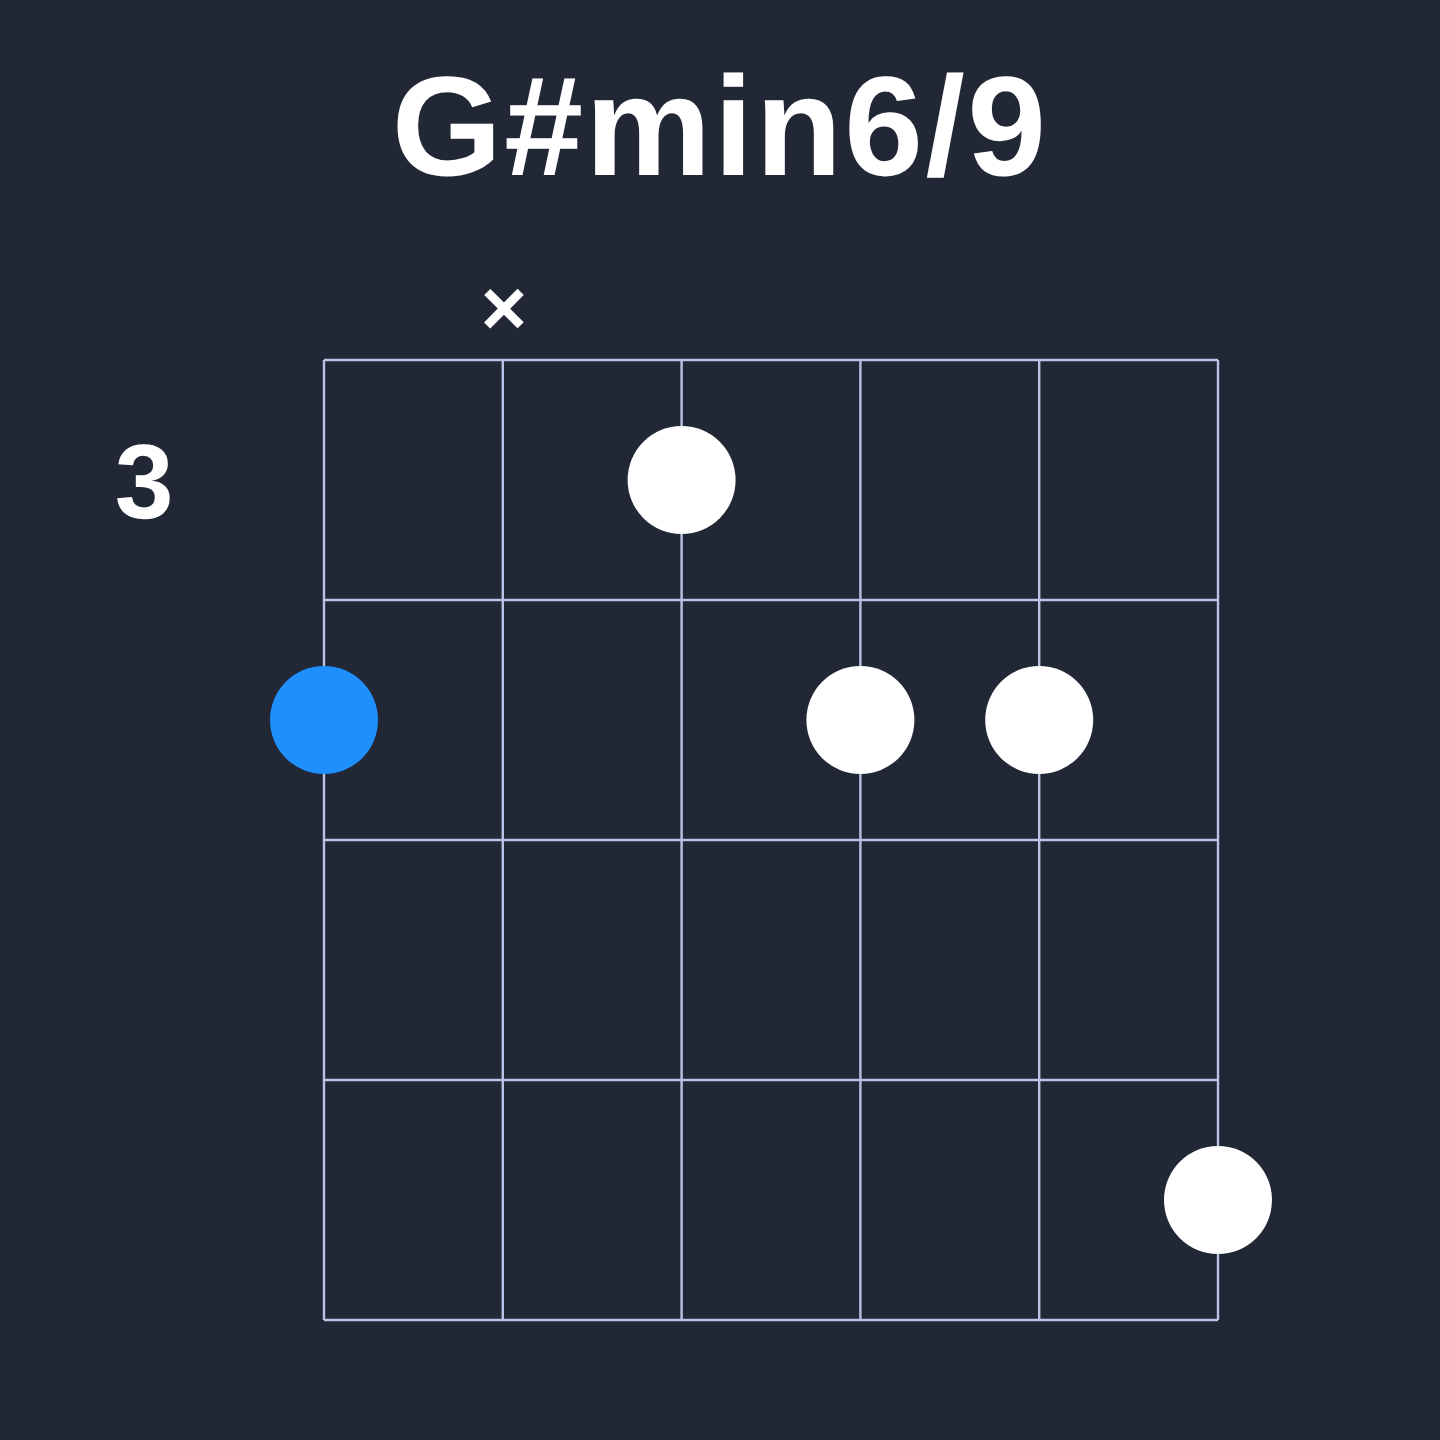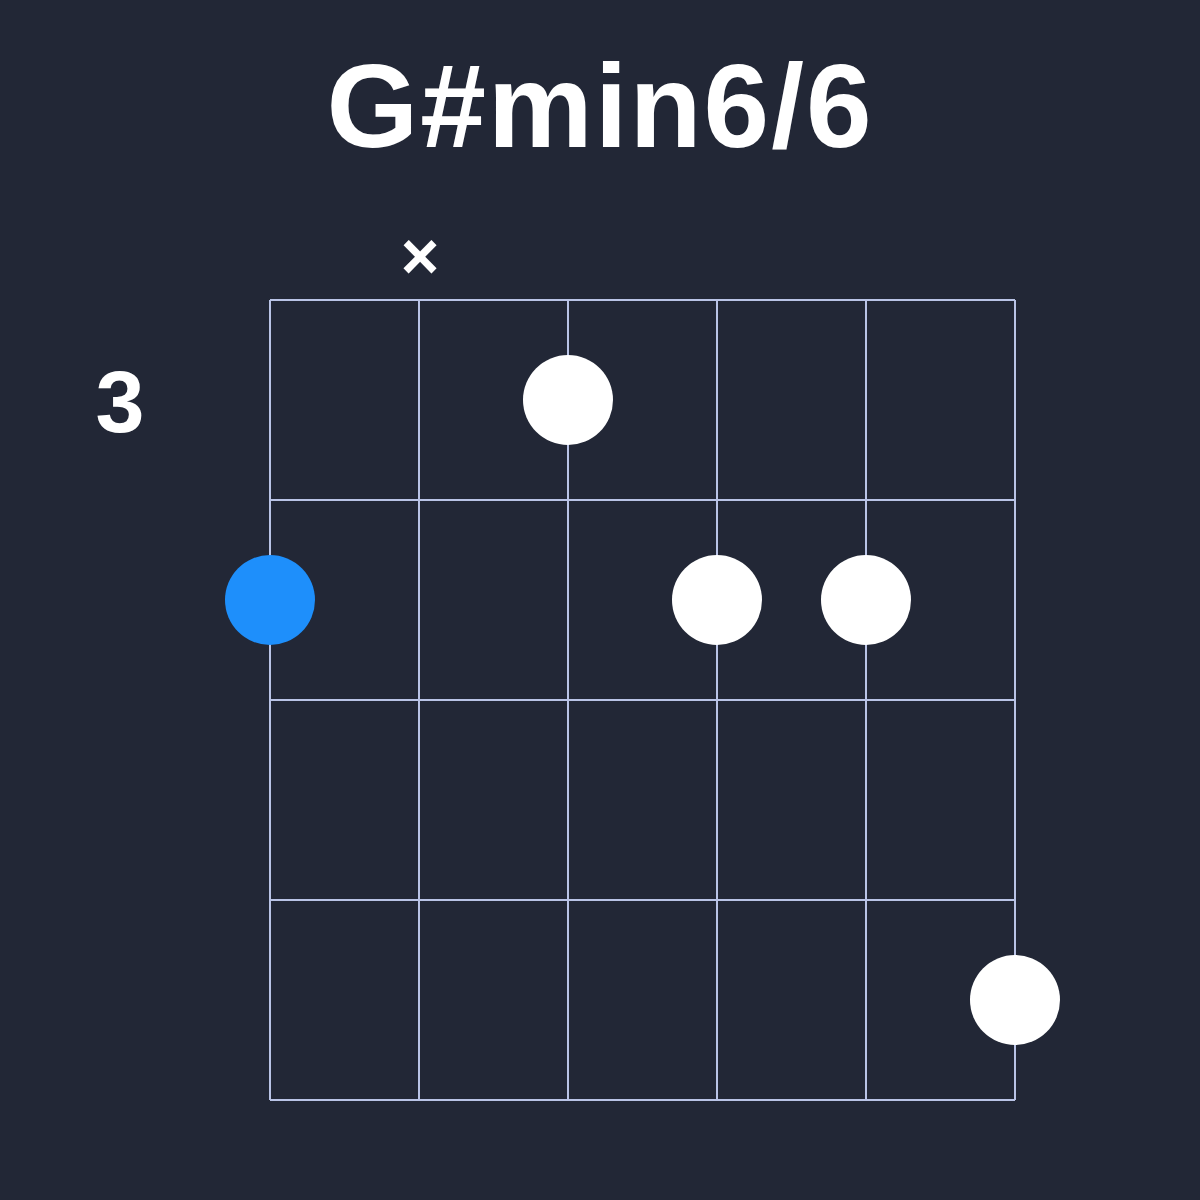--- a/index.html
+++ b/index.html
@@ -54,21 +54,21 @@
   svg.grid {
     position: absolute;
     left: 0;
     top: 0;
   }
 </style>
 </head>
 <body style="background: rgb(34, 39, 54);">
 
 <div class="page">
-  <h1 class="title">G#min6/6</h1>
+  <h1 class="title">G#min6/9</h1>
 
   <div class="fret-label">3</div>
 
   <div class="muted-marker">×</div>
 
   <svg class="grid" id="grid" width="1200" height="1200">
       <line x1="270" y1="300" x2="270" y2="1100" stroke="#b9c3e6" stroke-width="2"></line>
       <line x1="419" y1="300" x2="419" y2="1100" stroke="#b9c3e6" stroke-width="2"></line>
       <line x1="568" y1="300" x2="568" y2="1100" stroke="#b9c3e6" stroke-width="2"></line>
       <line x1="717" y1="300" x2="717" y2="1100" stroke="#b9c3e6" stroke-width="2"></line>

